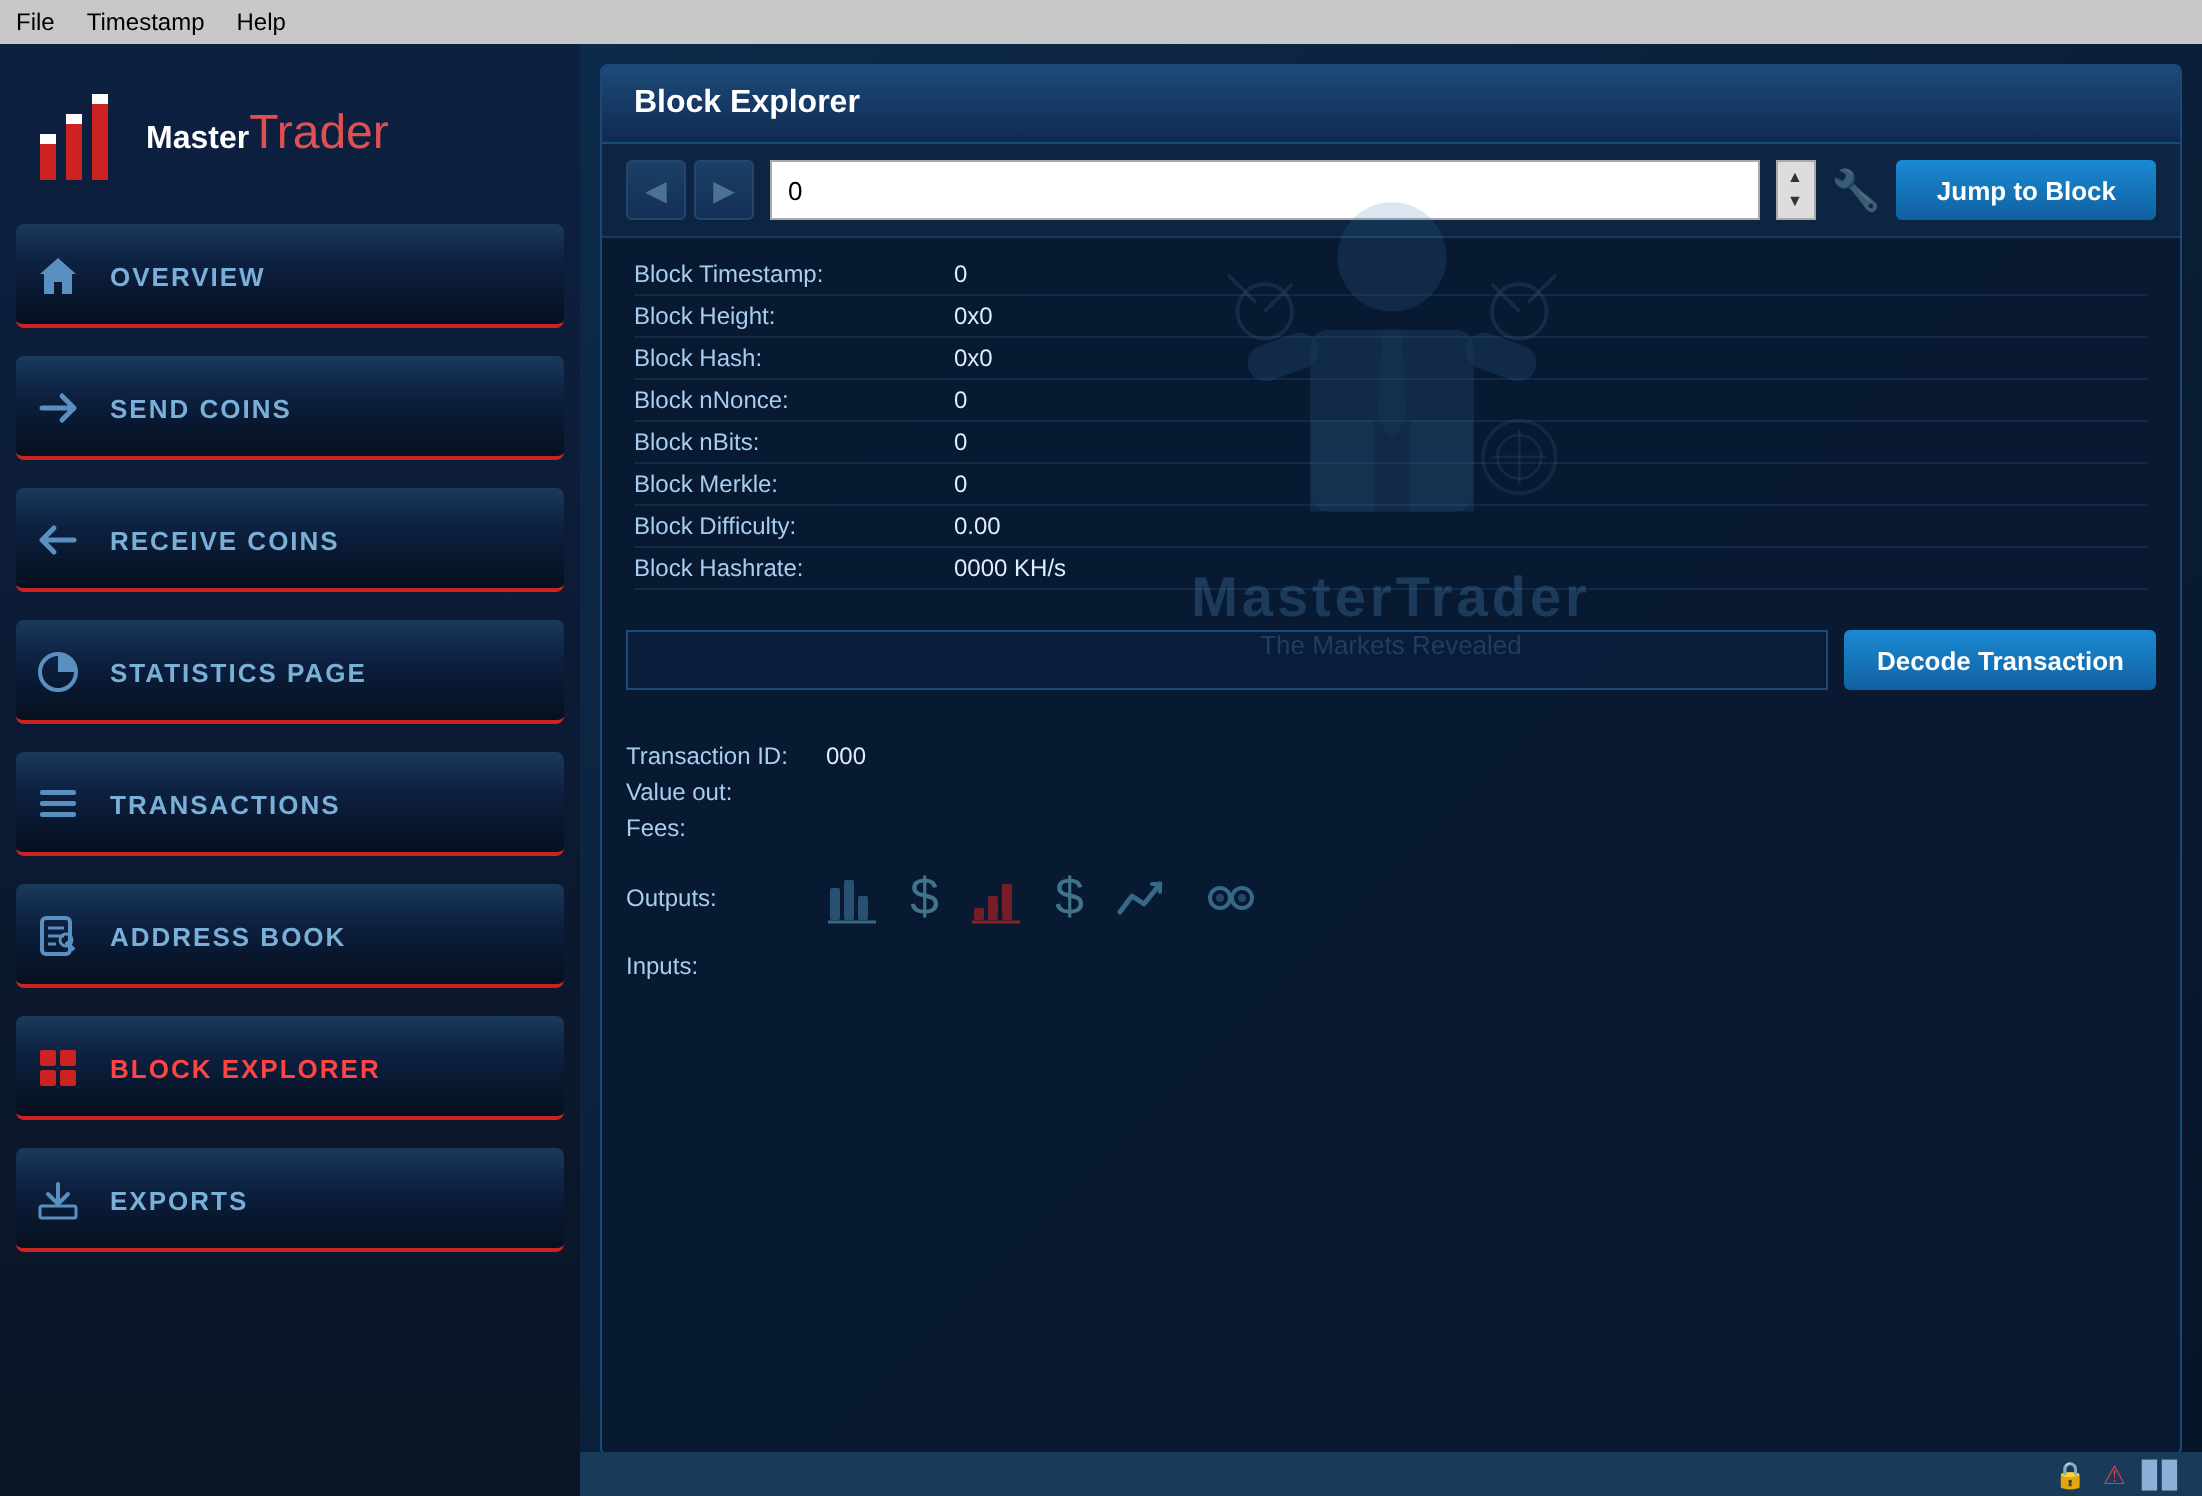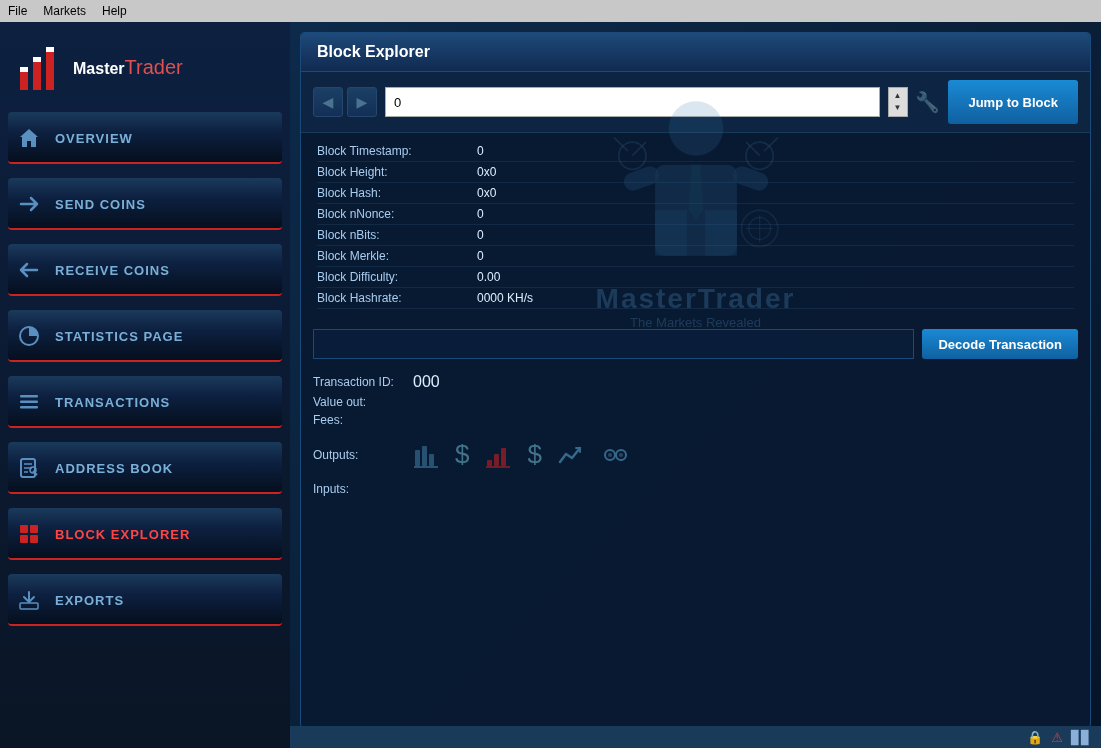--- a/index.html
+++ b/index.html
@@ -224,21 +224,21 @@
       cursor: pointer;
       padding: 2px;
     }
     .spinner-arrow {
       font-size: 8px;
       color: #333;
       line-height: 1;
     }
     .jump-btn {
       padding: 0 20px;
-      height: 44px;
+      height: 30px;
       background: linear-gradient(180deg, #1a8ad4 0%, #1060a0 100%);
       border: none;
       border-radius: 3px;
       color: #fff;
       font-size: 13px;
       font-weight: bold;
       cursor: pointer;
       white-space: nowrap;
     }
 
@@ -264,21 +264,21 @@
     }
 
     
     .tx-section {
       padding: 8px 12px;
       margin-top: 4px;
     }
     .tx-toolbar {
       display: flex;
       gap: 8px;
-      margin-bottom: 8px;
+      margin-bottom: 20px;
     }
     .tx-input {
       flex: 1;
       height: 30px;
       background: rgba(10,30,60,0.8);
       border: 1px solid #1a4a7a;
       padding: 0 8px;
       font-size: 12px;
       color: #7ab0d8;
     }
@@ -301,21 +301,21 @@
       display: flex;
       align-items: center;
       padding: 2px 0;
     }
     .tx-label {
       width: 100px;
       font-size: 12px;
       color: #aaccee;
     }
     .tx-value {
-      font-size: 16px;
+      font-size: 12px;
       color: #ddeeff;
     }
 
     .tx-icons-row {
       display: flex;
       align-items: center;
       gap: 16px;
       padding: 8px 0;
     }
     .tx-icon-item {
@@ -340,21 +340,21 @@
     }
 
     
     svg { display: block; }
   </style>
 </head>
 <body>
 
 <div class="menu-bar">
   <span class="menu-item">File</span>
-  <span class="menu-item">Markets</span>
+  <span class="menu-item">Timestamp</span>
   <span class="menu-item">Help</span>
 </div>
 
 <div class="app-body">
 
   <div class="bg-decoration">
     <div class="bg-percent">99%</div>
     <div class="bg-gears">
       <span style="font-size:38px;">⚙</span>
       <span style="font-size:22px; position:relative; top:-10px; left:-5px;">⚙</span>
@@ -366,21 +366,21 @@
     <div class="logo-area">
       <svg class="logo-icon" viewBox="0 0 50 50">
         <rect x="5" y="30" width="8" height="18" fill="#cc2222"></rect>
         <rect x="5" y="25" width="8" height="5" fill="#fff"></rect>
         <rect x="18" y="20" width="8" height="28" fill="#cc2222"></rect>
         <rect x="18" y="15" width="8" height="5" fill="#fff"></rect>
         <rect x="31" y="10" width="8" height="38" fill="#cc2222"></rect>
         <rect x="31" y="5" width="8" height="5" fill="#fff"></rect>
       </svg>
       <div>
-        <span style="font-size:16px;font-weight:bold;color:#fff;">Master</span><span style="font-size:20px;color:#e05050;margin-top:23px;">Trader</span>
+        <span style="font-size:16px;font-weight:bold;color:#fff;">Master</span><span style="font-size:24px;color:#e05050;margin-top:23px;">Trader</span>
       </div>
     </div>
 
     <div class="nav-item">
       <div class="nav-item-bg"></div>
       <div class="nav-icon">
         <svg width="22" height="22" viewBox="0 0 22 22">
           <polygon points="11,2 2,10 4,10 4,20 9,20 9,14 13,14 13,20 18,20 18,10 20,10" fill="#5a90c0" stroke="none"></polygon>
         </svg>
       </div>

